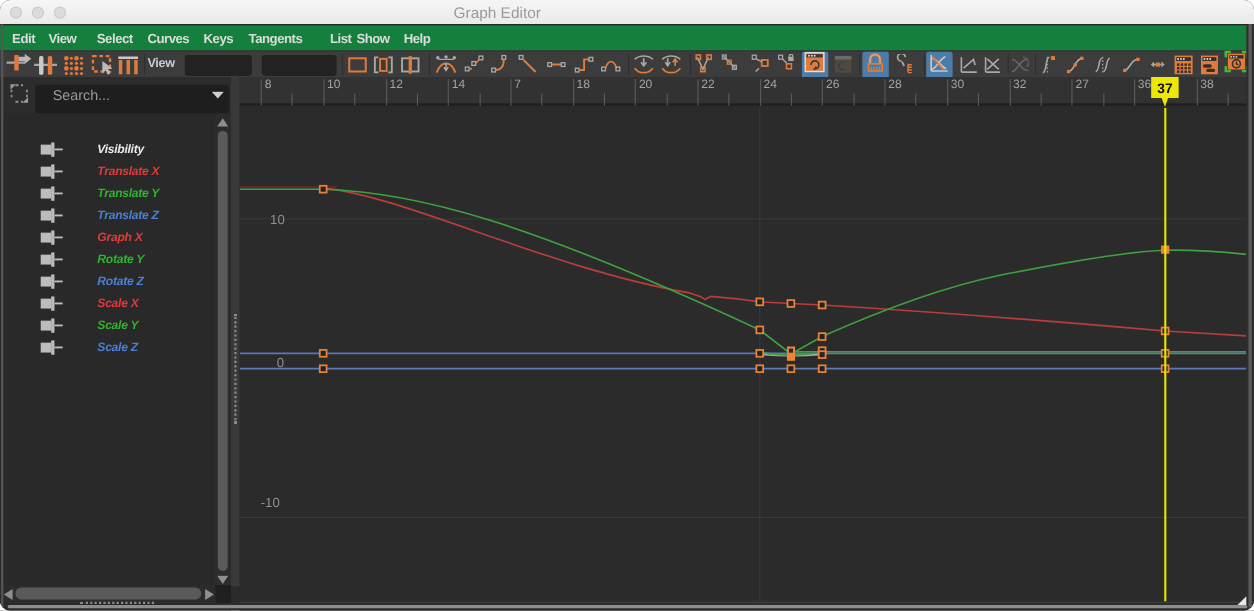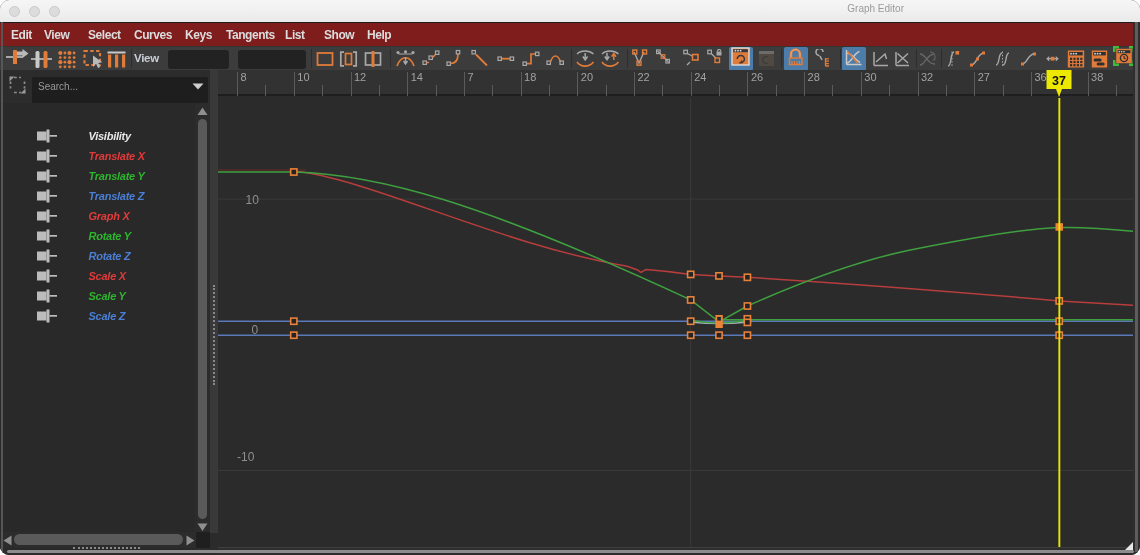--- a/index.html
+++ b/index.html
@@ -1,28 +1,28 @@
 <!DOCTYPE html>
 <html><head><meta charset="utf-8"><style>
 *{margin:0;padding:0;box-sizing:border-box}
 html,body{width:1140px;height:555px;background:#fff;font-family:"Liberation Sans",sans-serif;overflow:hidden}
 #win{position:absolute;left:0;top:0;width:1140px;height:555px;border-radius:9px;overflow:hidden;background:#2b2b2b}
 .abs{position:absolute}
 #titlebar{left:0;top:0;width:1140px;height:22px;background:linear-gradient(#f6f6f6,#eaeaea)}
 .tl{top:5.5px;width:11.5px;height:11.5px;border-radius:50%;background:#dcdcdc;border:1px solid #c9c9c9}
-#title{width:904px;top:3px;text-align:right;font-size:10px;color:#9b9b9b}
-#menubar{left:0;top:22px;width:1140px;height:24px;background:#7f1d1d;border-top:1px solid #1d1d1d}
+#title{width:904px;top:3px;text-align:center;font-size:14px;color:#9b9b9b}
+#menubar{left:0;top:22px;width:1140px;height:24px;background:#15803d;border-top:1px solid #1d1d1d}
 .mi{position:absolute;top:5px;font-size:12px;color:#dcdcdc;font-weight:bold;letter-spacing:-0.45px}
 #toolbar{left:0;top:46px;width:1140px;height:24px;background:#3c3c3c;border-top:1px solid #343434}
 #toolbar svg{position:absolute}
 .tsep{position:absolute;top:2px;width:1px;height:19px;background:#2d2d2d}
 .tfield{position:absolute;top:2.5px;height:19px;background:#222222;border-radius:3px}
 .bluebtn{position:absolute;top:0px;width:24px;height:24px;background:#4e7ca8;border-radius:2px}
 #lpanel{left:0;top:70px;width:210px;height:485px;background:#2c2c2c}
-#searchbox{left:32px;top:7px;width:176px;height:34px;background:#1e1e1e;border-radius:2px;color:#999;font-size:10px;line-height:19px;padding-left:6px}
+#searchbox{left:32px;top:7px;width:176px;height:34px;background:#1e1e1e;border-radius:2px;color:#999;font-size:13px;line-height:19px;padding-left:16px}
 #tree{left:0;top:33px;width:195px;height:447px;background:#292929}
 #ballrow{left:5px;top:36px;width:190px;height:21px;background:#5285b5}
 .trow{position:absolute;left:0;width:195px;height:20px}
 .tlabel{position:absolute;left:88.5px;font-size:11px;font-style:italic;font-weight:bold;line-height:20px;letter-spacing:-0.25px}
 #vscroll{left:195px;top:33px;width:14px;height:430px;background:#2c2c2c}
 #hscroll{left:0;top:462px;width:196px;height:16px;background:#2c2c2c}
 #splitter{left:210px;top:70px;width:8px;height:463px;background:#393939}
 #gpanel{left:218px;top:70px;width:915px;height:485px;background:#2b2b2b}
 #ruler{left:0;top:0;width:915px;height:26px;background:#323232;border-bottom:2px solid #1e1e1e}
 .rtick{position:absolute;background:#5b5b5b;width:1px}
@@ -39,21 +39,21 @@
  <div class="abs tl" style="left:48.5px"></div>
  <div class="abs" id="title">Graph Editor</div>
 </div>
 <div class="abs" id="menubar">
 <span class="mi" style="left:11px">Edit</span>
 <span class="mi" style="left:44px">View</span>
 <span class="mi" style="left:88px">Select</span>
 <span class="mi" style="left:134px">Curves</span>
 <span class="mi" style="left:185px">Keys</span>
 <span class="mi" style="left:226px">Tangents</span>
-<span class="mi" style="left:285px">List</span>
+<span class="mi" style="left:300px">List</span>
 <span class="mi" style="left:324px">Show</span>
 <span class="mi" style="left:367px">Help</span>
 </div>
 <div class="abs" id="toolbar">
 <svg style="left:3px;top:-3px" width="26" height="20" viewBox="0 0 26 20">
         <path d="M3 13 H20" stroke="#a8a8a8" stroke-width="2"></path>
         <rect x="10" y="6" width="4" height="17" rx="1" fill="#e07b39"></rect>
         <path d="M14 7.5 h5.5 v-2.5 l6 4.5 -6 4.5 v-2.5 h-5.5 z" fill="#b9b9b9"></path>
       </svg>
 <svg style="left:31px;top:2px" width="21" height="20" viewBox="0 0 21 20">

